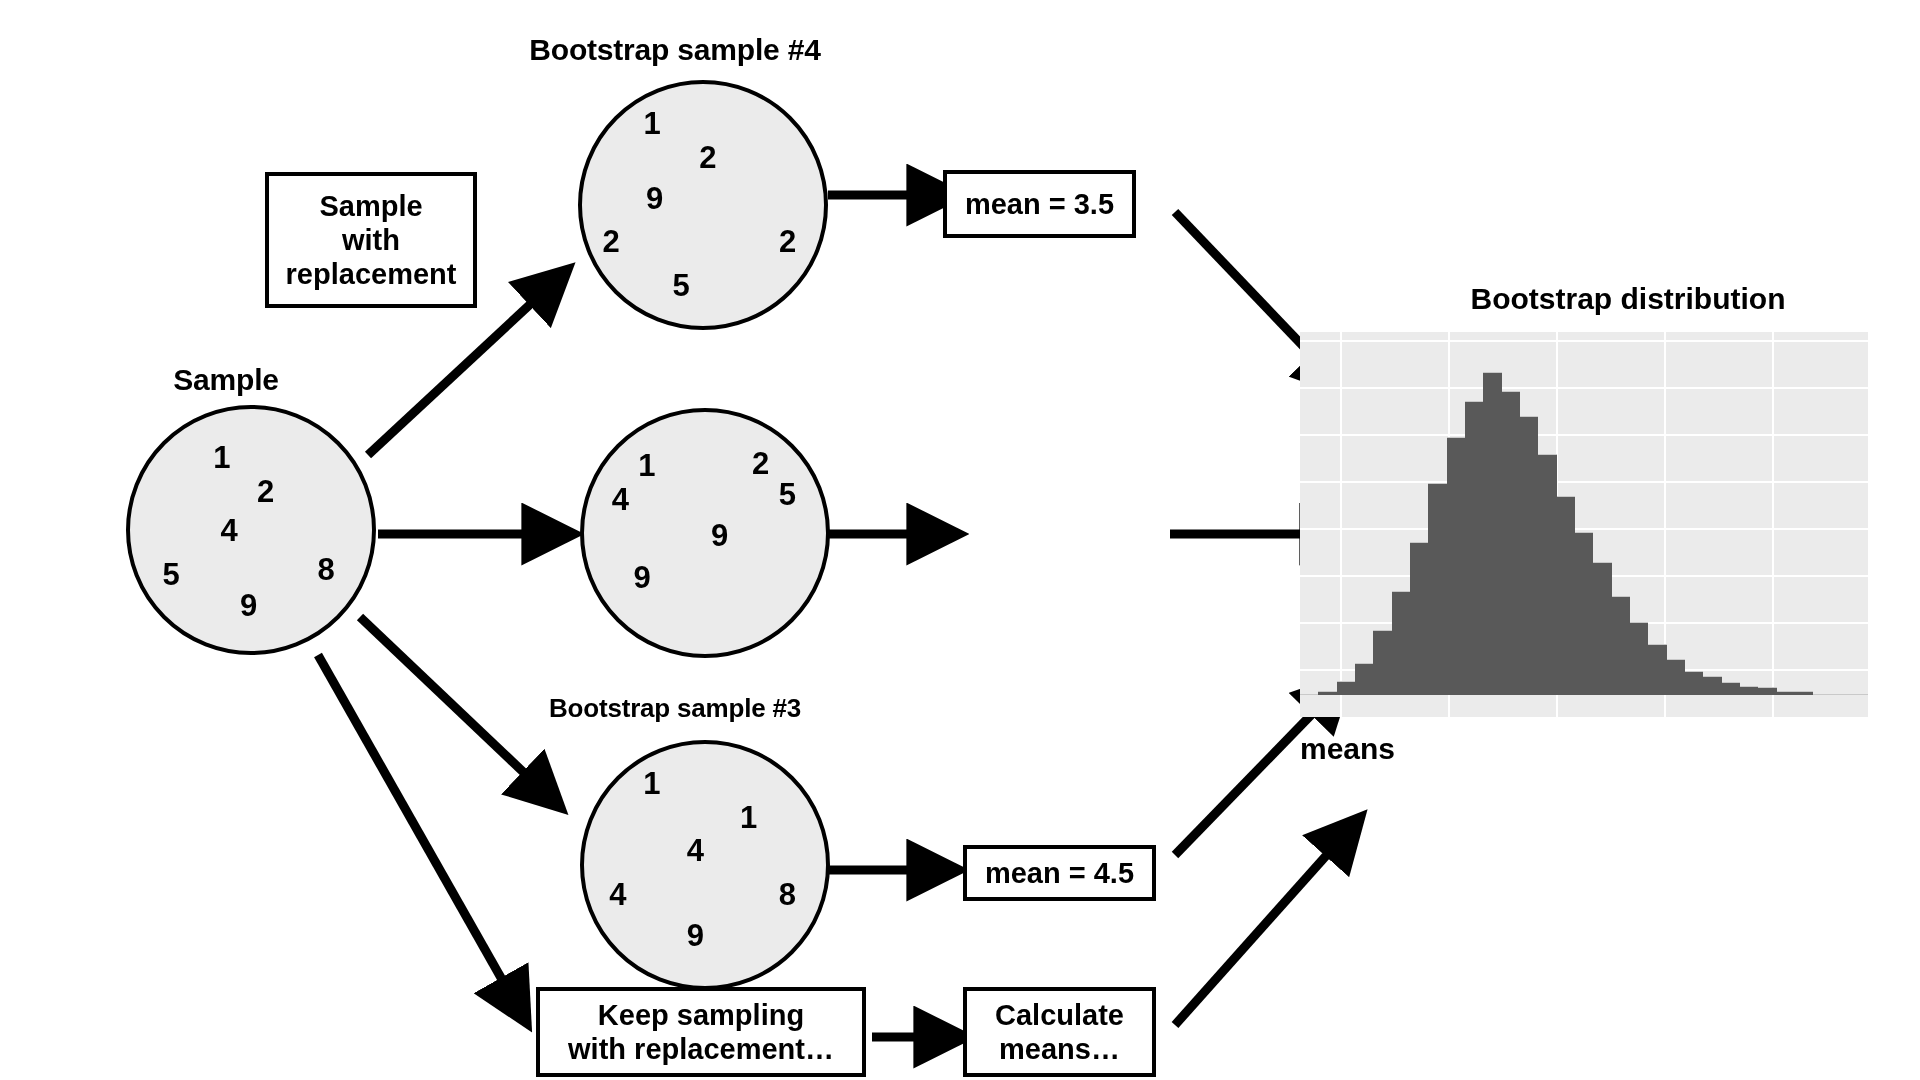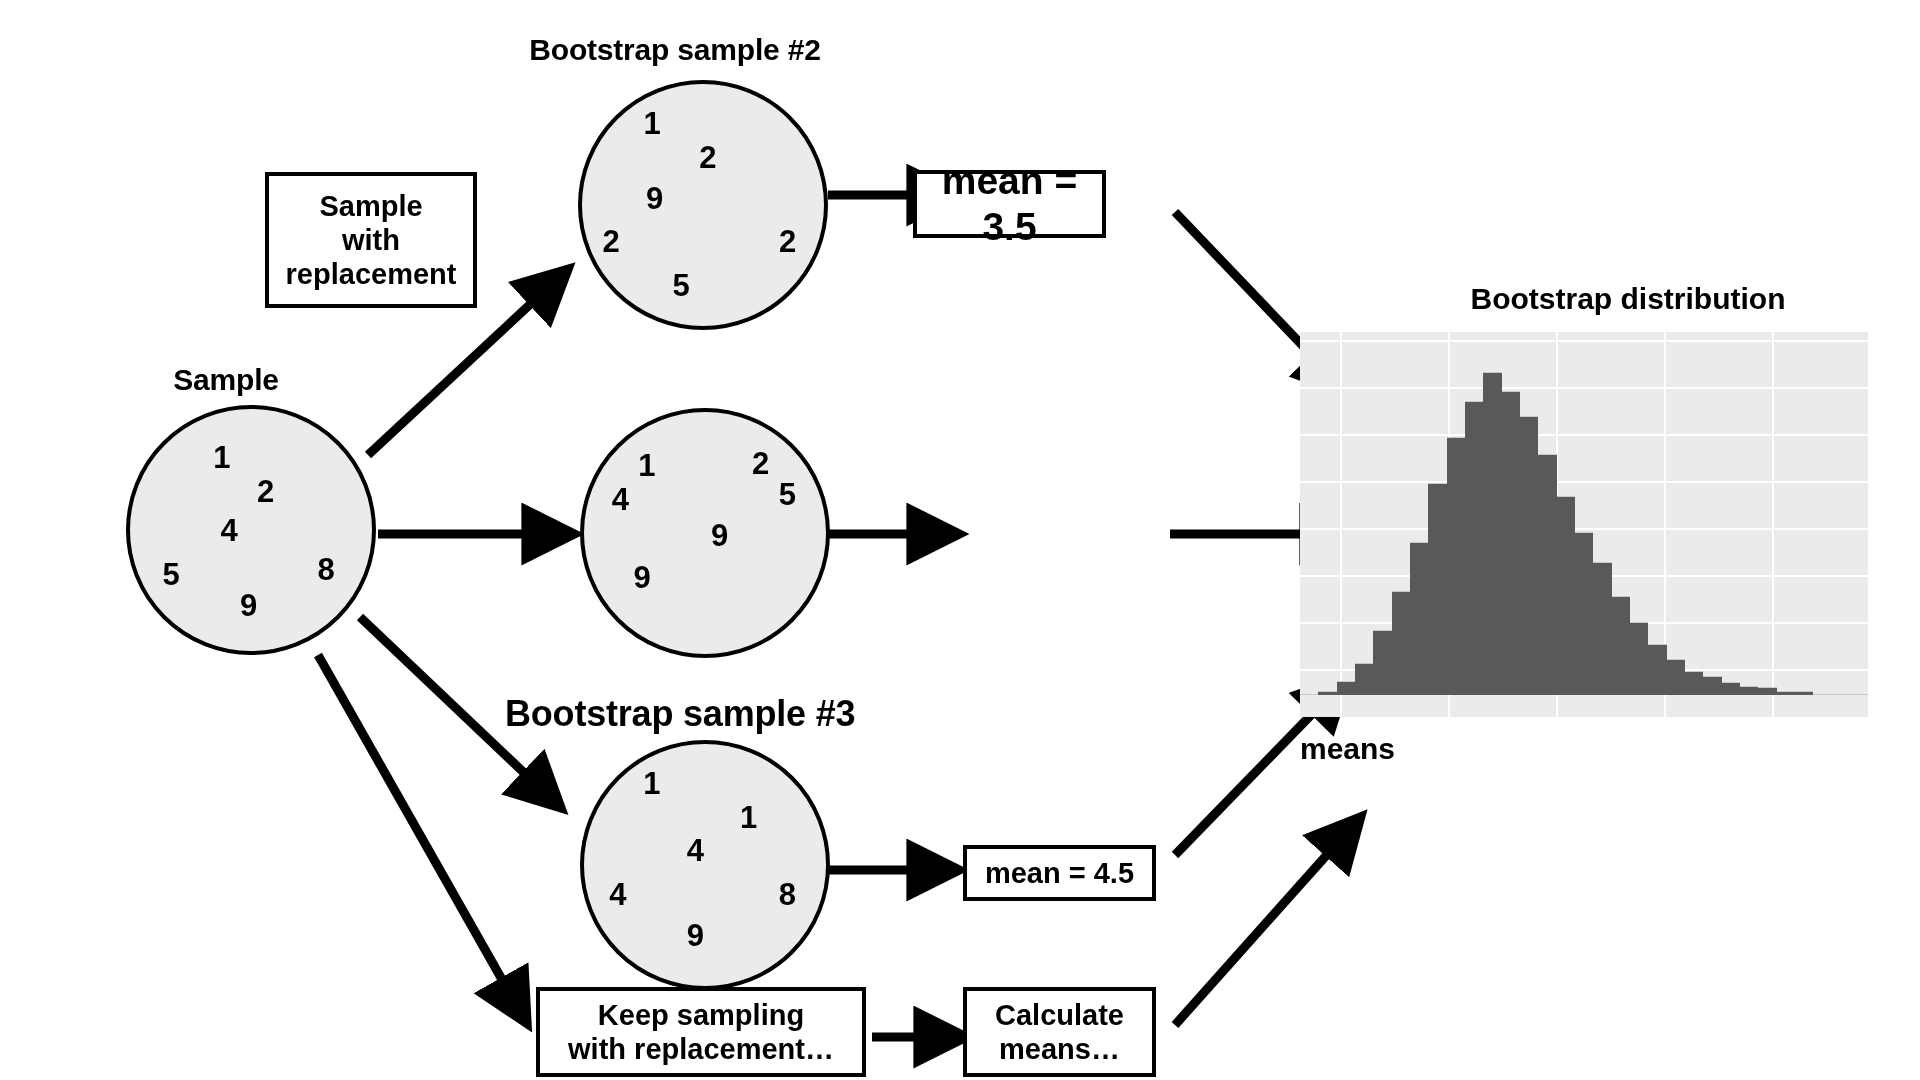--- a/index.html
+++ b/index.html
@@ -140,45 +140,45 @@
     <span class="num" style="left:41%; top:50%; font-size:31px;">4</span>
     <span class="num" style="left:17%; top:68%; font-size:31px;">5</span>
     <span class="num" style="left:81%; top:66%; font-size:31px;">8</span>
     <span class="num" style="left:49%; top:81%; font-size:31px;">9</span>
   </div>
 
   <div class="box" style="left:265px; top:172px; width:212px; height:136px; font-size:29px;">Sample
 with
 replacement</div>
 
-  <div class="lbl" style="left:505px; top:33px; width:340px; font-size:30px;">Bootstrap sample #2</div>
+  <div class="lbl" style="left:505px; top:33px; width:340px; font-size:30px;">Bootstrap sample #4</div>
 
   <div class="circle" style="left:578px; top:80px; width:250px; height:250px;">
     <span class="num" style="left:29%; top:16%; font-size:31px;">1</span>
     <span class="num" style="left:52%; top:30%; font-size:31px;">2</span>
     <span class="num" style="left:30%; top:47%; font-size:31px;">9</span>
     <span class="num" style="left:12%; top:65%; font-size:31px;">2</span>
     <span class="num" style="left:85%; top:65%; font-size:31px;">2</span>
     <span class="num" style="left:41%; top:83%; font-size:31px;">5</span>
   </div>
 
-  <div class="box" style="left:913px; top:170px; width:193px; height:68px; font-size:39px;">mean = 3.5</div>
+  <div class="box" style="left:943px; top:170px; width:193px; height:68px; font-size:29px;">mean = 3.5</div>
 
 
   <div class="circle" style="left:580px; top:408px; width:250px; height:250px;">
     <span class="num" style="left:26%; top:22%; font-size:31px;">1</span>
     <span class="num" style="left:73%; top:21%; font-size:31px;">2</span>
     <span class="num" style="left:15%; top:36%; font-size:31px;">4</span>
     <span class="num" style="left:84%; top:34%; font-size:31px;">5</span>
     <span class="num" style="left:56%; top:51%; font-size:31px;">9</span>
     <span class="num" style="left:24%; top:68%; font-size:31px;">9</span>
   </div>
 
 
-  <div class="lbl" style="left:505px; top:693px; width:340px; font-size:36px;">Bootstrap sample #3</div>
+  <div class="lbl" style="left:505px; top:693px; width:340px; font-size:26px;">Bootstrap sample #3</div>
 
   <div class="circle" style="left:580px; top:740px; width:250px; height:250px;">
     <span class="num" style="left:28%; top:16%; font-size:31px;">1</span>
     <span class="num" style="left:68%; top:30%; font-size:31px;">1</span>
     <span class="num" style="left:46%; top:44%; font-size:31px;">4</span>
     <span class="num" style="left:14%; top:62%; font-size:31px;">4</span>
     <span class="num" style="left:84%; top:62%; font-size:31px;">8</span>
     <span class="num" style="left:46%; top:79%; font-size:31px;">9</span>
   </div>
 

